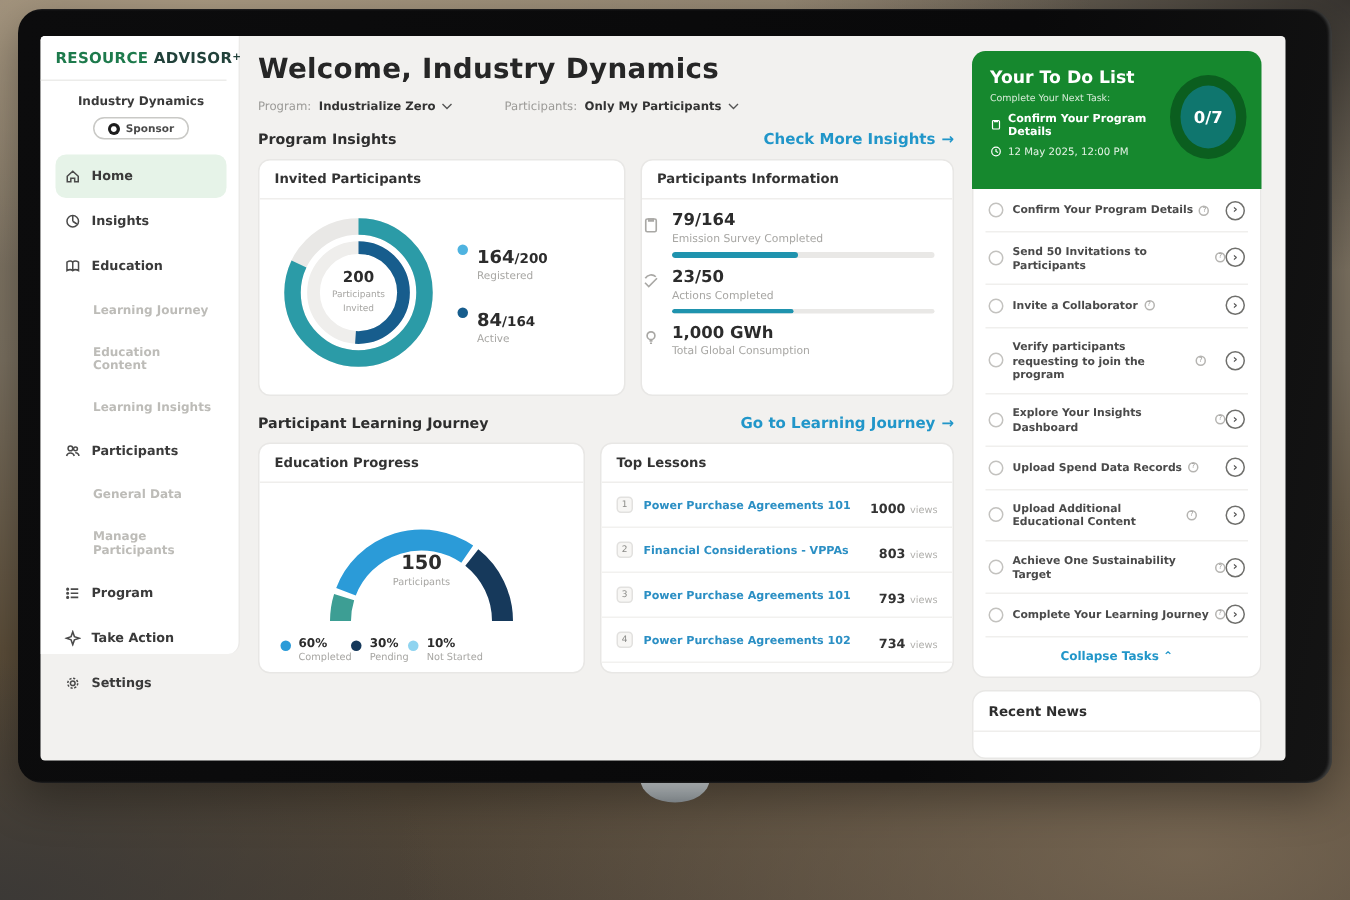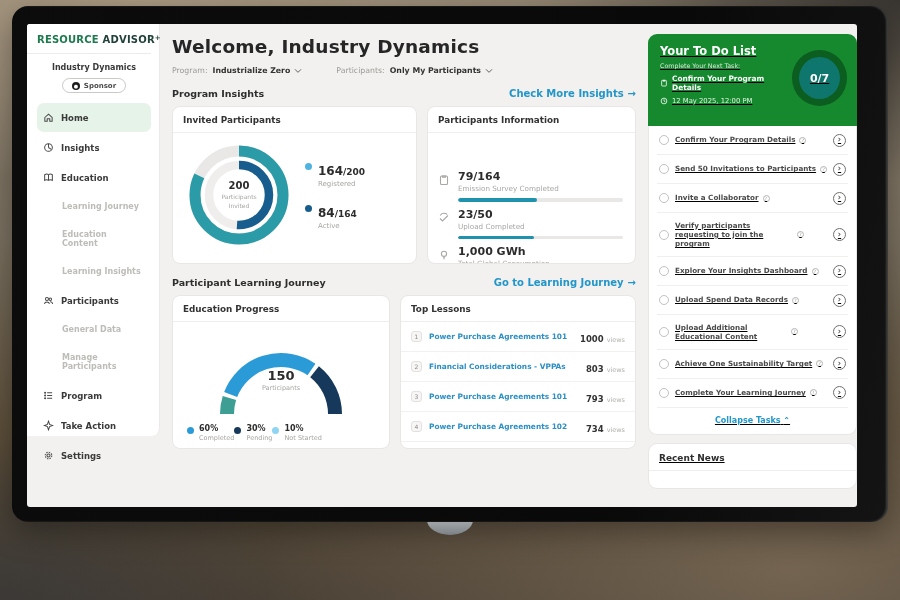--- a/index.html
+++ b/index.html
@@ -65,21 +65,21 @@
   .donut-center .v { font-size:10px; font-weight:800; color:#2c2c2c; }
   .donut-center .l { font-size:6px; color:#a7a6a3; width:50px; line-height:1.35; margin-top:2px; }
   .legend-v { display:flex; flex-direction:column; gap:14px; }
   .legend-item { display:flex; gap:6px; }
   .dot { width:7px; height:7px; border-radius:50%; margin-top:3px; flex-shrink:0; }
   .legend-main { font-size:12px; font-weight:800; color:#2c2c2c; }
   .legend-sub { font-size:9px; font-weight:800; color:#2c2c2c; }
   .legend-cap { font-size:7px; color:#a7a6a3; margin-top:1px; }
 
   .card-info { flex:1; height:158px; }
-  .info-body { padding:7px 12px 0 10px;margin-top:30px; }
+  .info-body { padding:7px 12px 0 0; }
   .stat-row { display:flex; gap:8px; margin-bottom:6px; }
   .sicon { width:12px; height:12px; stroke:#a9a8a5; fill:none; stroke-width:1.1; margin-top:4px; flex-shrink:0; }
   .stat-main { flex:1; }
   .stat-value { font-size:11px; font-weight:800; color:#2c2c2c; }
   .stat-label { font-size:7.2px; color:#a7a6a3; margin-top:1px; }
   .pbar { height:3.5px; background:#e9e8e6; border-radius:2px; margin-top:5px; overflow:hidden; }
   .pfill { height:100%; background:#1f93ae; border-radius:2px; }
 
   .card-edu { width:218px; height:154px; position:relative; }
   .gauge-wrap { position:relative; width:160px; height:88px; margin:8px auto 0; }
@@ -94,21 +94,21 @@
   .card-lessons { flex:1; height:154px; }
   .lesson-row { display:flex; align-items:center; padding:5px 10px; border-bottom:1px solid #f2f1ef; }
   .lesson-row:last-child { border-bottom:none; }
   .rank { width:11px; height:11px; border:1px solid #e2e1df; background:#f7f6f4; border-radius:3px;
     font-size:6px; color:#8a8a87; display:flex; align-items:center; justify-content:center; margin-right:7px; flex-shrink:0; }
   .lesson-title { font-size:7.4px; font-weight:700; color:#2b8fc4; flex:1; cursor:pointer; }
   .views-n { font-size:8.5px; font-weight:800; color:#333; }
   .views-l { font-size:6.5px; color:#b1b0ad; margin-left:3px; }
 
   
-  .rightcol { width:211px; padding:10px 0 0 2px; flex-shrink:0;text-decoration:underline; }
+  .rightcol { width:211px; padding:10px 16px 0 2px; flex-shrink:0; }
   .todo-green { background:#16882e; border-radius:9px 9px 0 0; height:92px; padding:10px 10px 0 12px;
     display:flex; justify-content:space-between; color:#fff; }
   .todo-title { font-size:11.5px; font-weight:800; }
   .todo-sub { font-size:6.3px; margin-top:4px; color:#d8ecd9; }
   .todo-next { font-size:7.4px; font-weight:800; margin-top:5px; display:flex; align-items:center; gap:4px; }
   .todo-due { font-size:6.8px; margin-top:5px; display:flex; align-items:center; gap:4px; color:#e3f2e4; }
   .wicon { width:8px; height:8px; stroke:#fff; fill:none; stroke-width:1.2; flex-shrink:0; }
   .todo-ring { width:56px; height:56px; border-radius:50%; background:#0f766e; border:7px solid #0b5e1f;
     display:flex; align-items:center; justify-content:center; margin-top:6px; }
   .todo-ring span { font-size:11px; font-weight:800; color:#fff; }
@@ -297,21 +297,21 @@
                   </div>
             </div>
           </div>
           <div class="stat-row">
             <svg class="sicon" viewBox="0 0 12 12">
                   <path d="M2 6.5 L4.5 9 L10 3.5"></path>
                   <path d="M2.2 3.5 a4.5 4.5 0 0 1 7 -1"></path>
                 </svg>
             <div class="stat-main">
               <div class="stat-value">23/50</div>
-              <div class="stat-label">Upload Completed</div>
+              <div class="stat-label">Actions Completed</div>
               <div class="pbar">
                     <div class="pfill" style="width: 46%;"></div>
                   </div>
             </div>
           </div>
           <div class="stat-row">
             <svg class="sicon" viewBox="0 0 12 12">
                   <circle cx="6" cy="4.8" r="2.6"></circle>
                   <path d="M5 8.2 H7 M5.3 9.8 H6.7"></path>
                 </svg>

